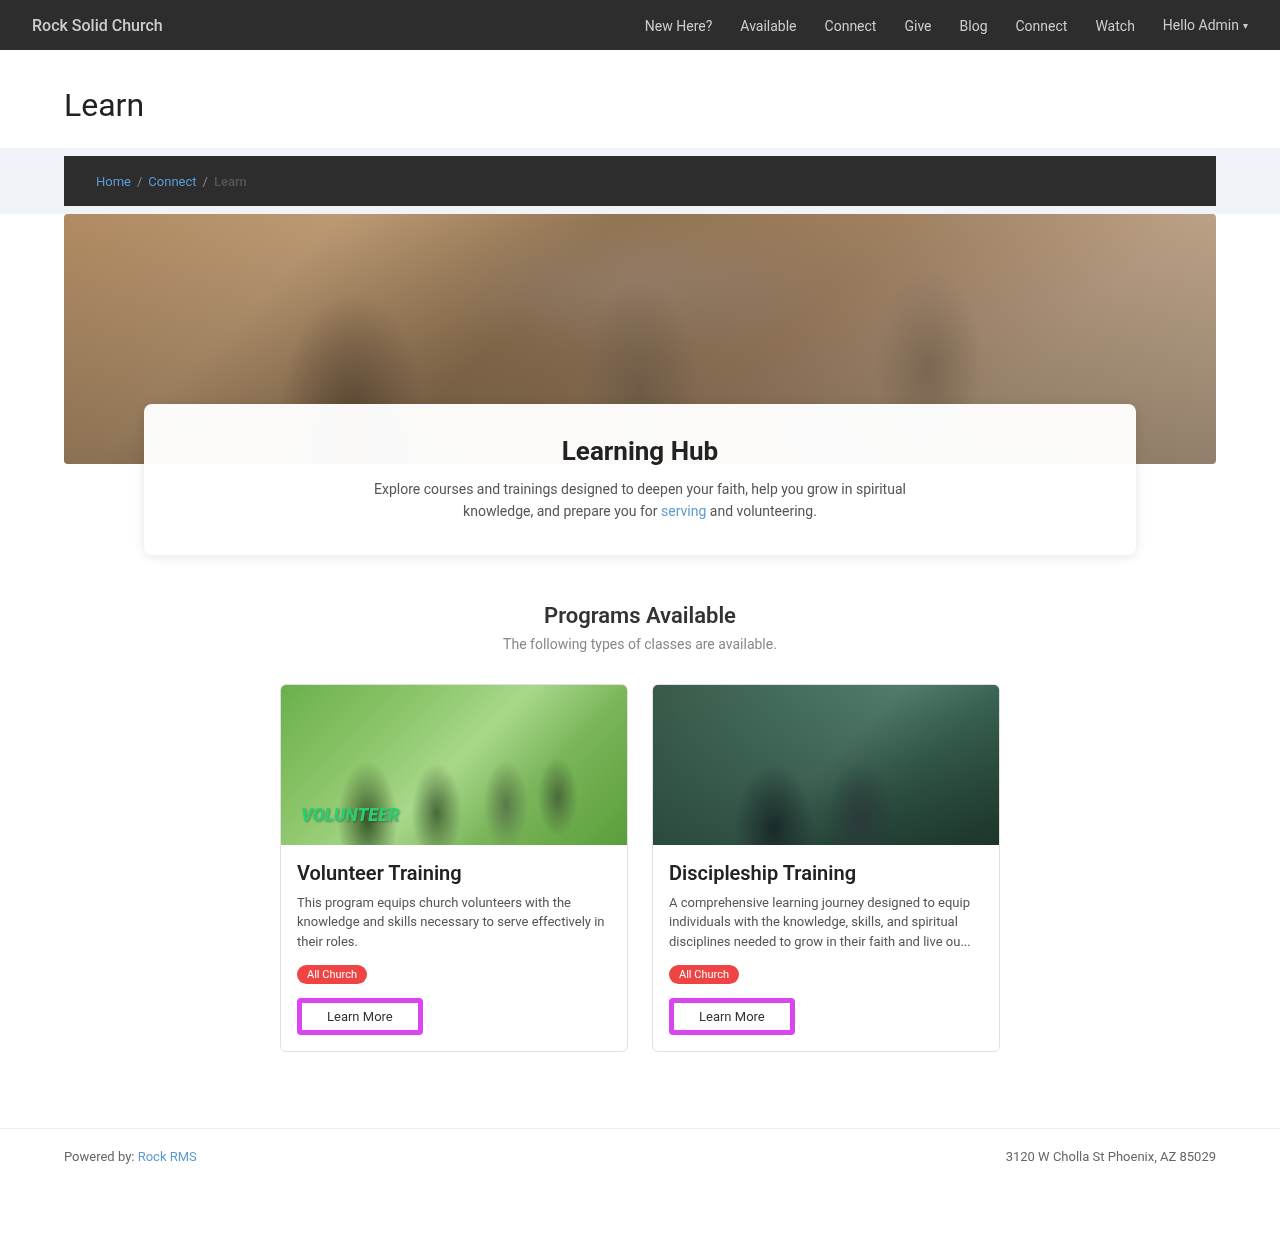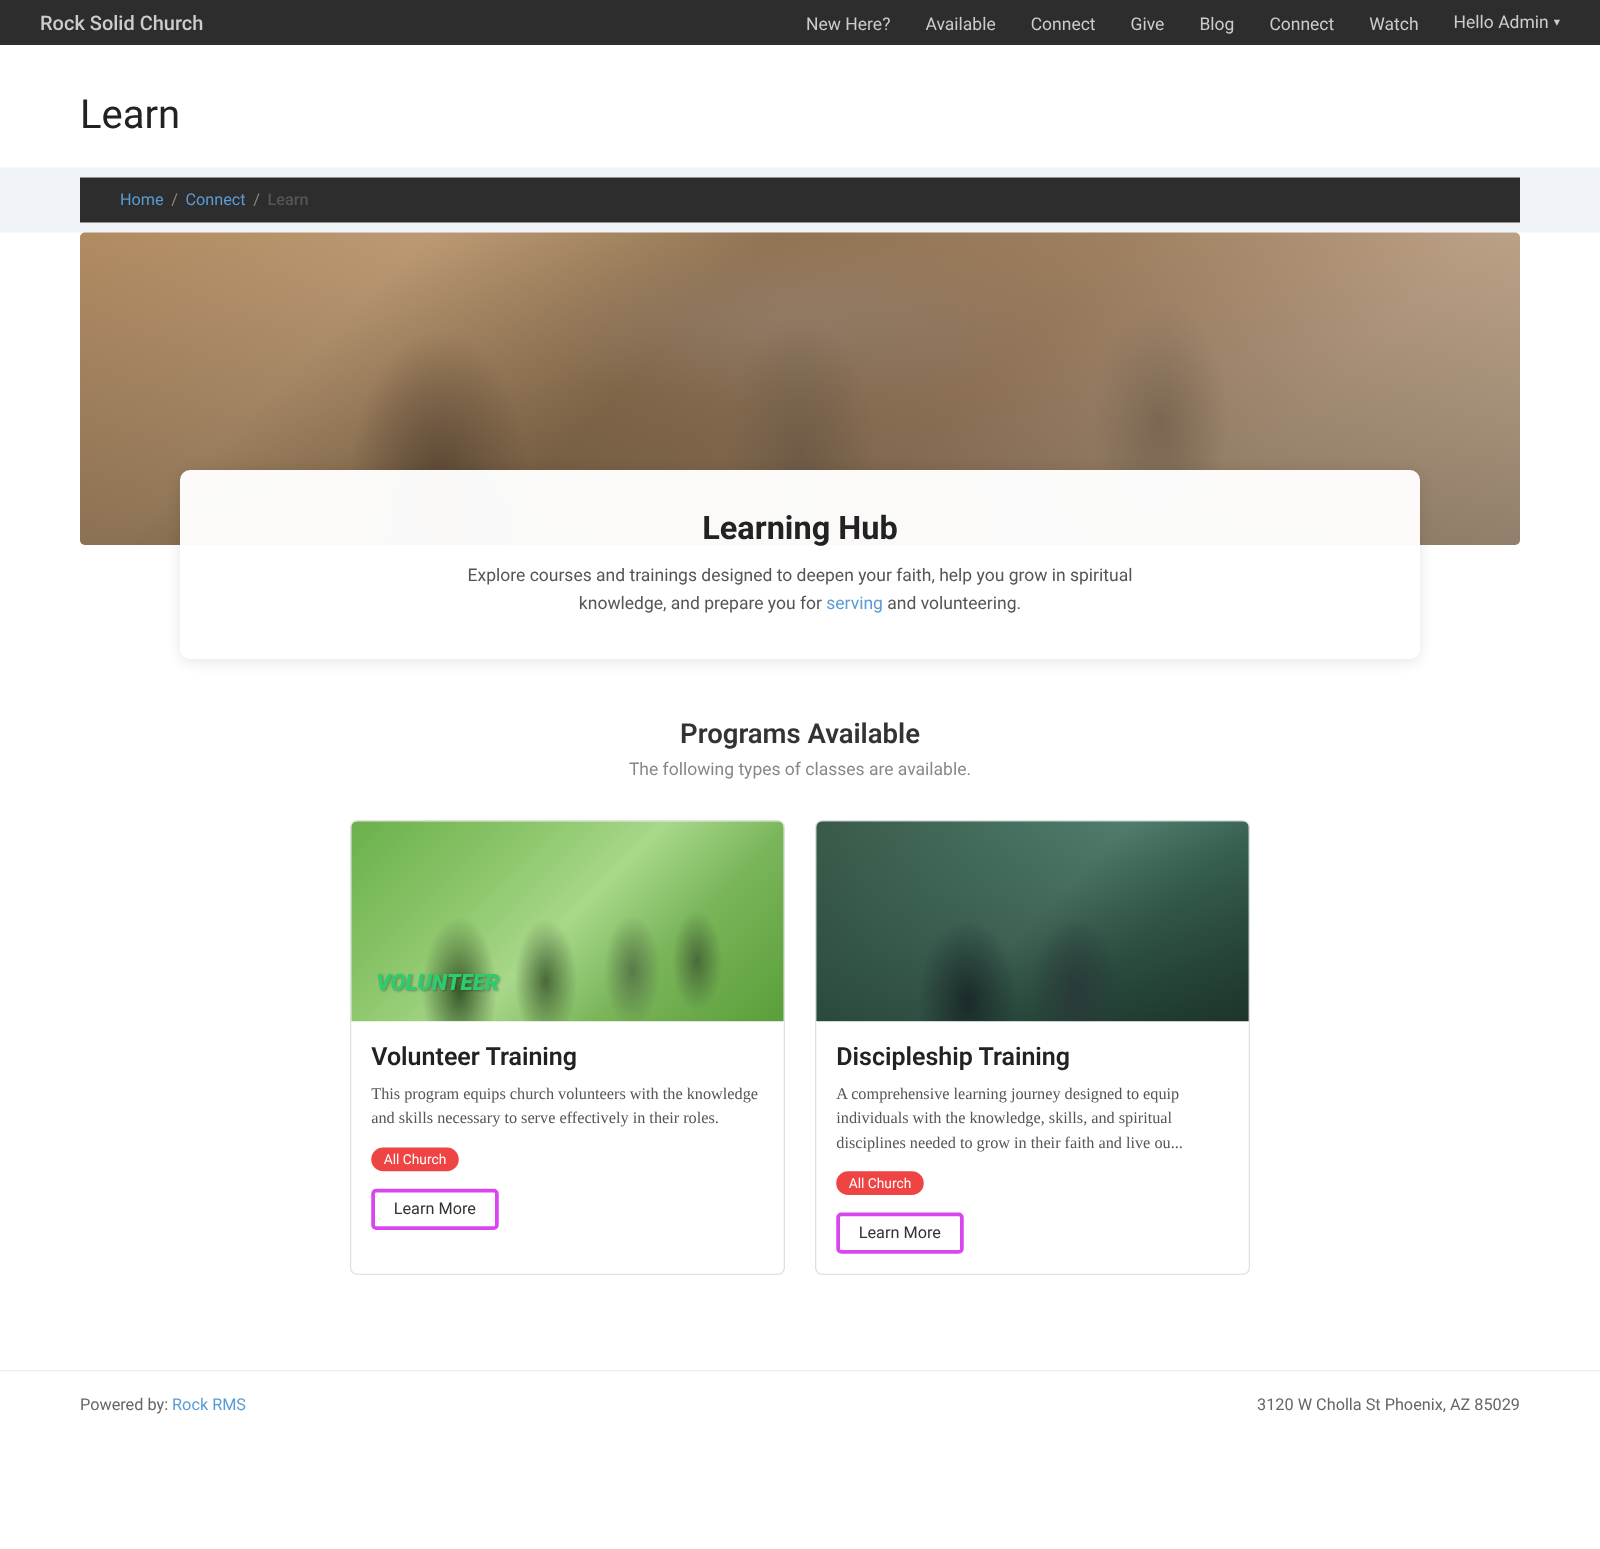--- a/index.html
+++ b/index.html
@@ -4,21 +4,21 @@
   <style>
     * { margin: 0; padding: 0; box-sizing: border-box; }
     body { font-family: -apple-system, BlinkMacSystemFont, 'Segoe UI', Roboto, sans-serif; background: #fff; color: #333; }
 
     
     nav {
       background: #2d2d2d;
       display: flex;
       align-items: center;
       padding: 0 32px;
-      height: 36px;
+      height: 50px;
     }
     .nav-brand {
       color: #ccc;
       font-size: 16px;
       font-weight: 500;
       margin-right: auto;
       text-decoration: none;
     }
     .nav-links {
       display: flex;
@@ -215,41 +215,40 @@
       font-size: 20px;
       font-weight: 600;
       color: #222;
       margin-bottom: 8px;
     }
     .card-desc {
       font-size: 13px;
       color: #5b9bd5;
       line-height: 1.5;
       margin-bottom: 12px;
-      font-family: Liberation Serif, serif;
     }
     .card-desc span {
       color: #555;
     }
     .card-badge {
       display: inline-block;
       background: #ef4444;
       color: #fff;
       font-size: 11px;
       padding: 3px 10px;
       border-radius: 20px;
       margin-bottom: 14px;
     }
     .card-learn-btn {
       display: inline-block;
-      border: 3px solid #d946ef;
+      border: 5px solid #d946ef;
       background: #fff;
       color: #333;
       font-size: 13px;
-      padding: 6px 15px;
+      padding: 6px 25px;
       border-radius: 4px;
       cursor: pointer;
       text-decoration: none;
     }
 
     
     footer {
       border-top: 1px solid #eee;
       padding: 20px 64px;
       display: flex;

